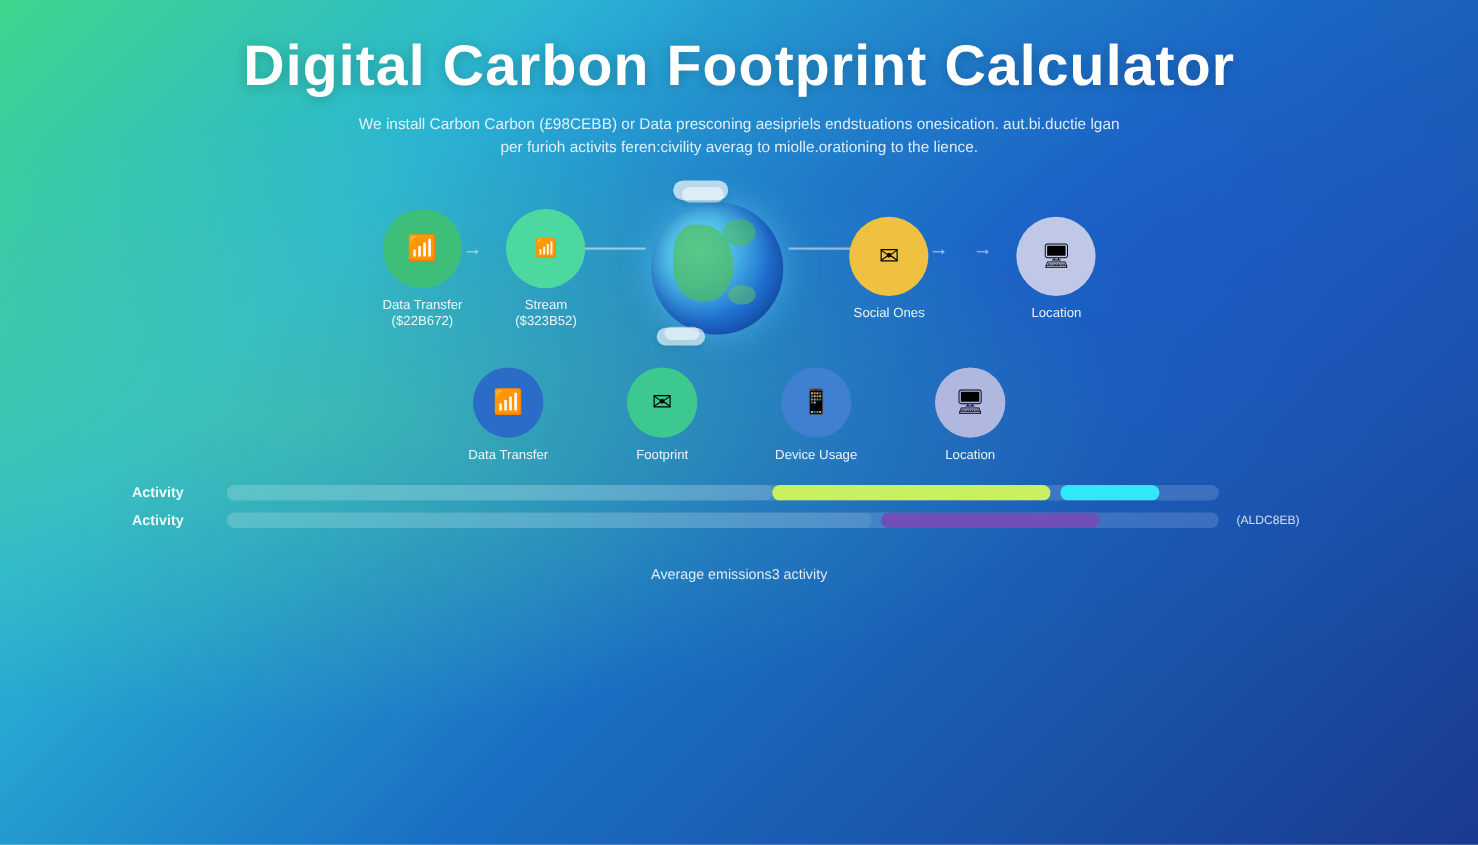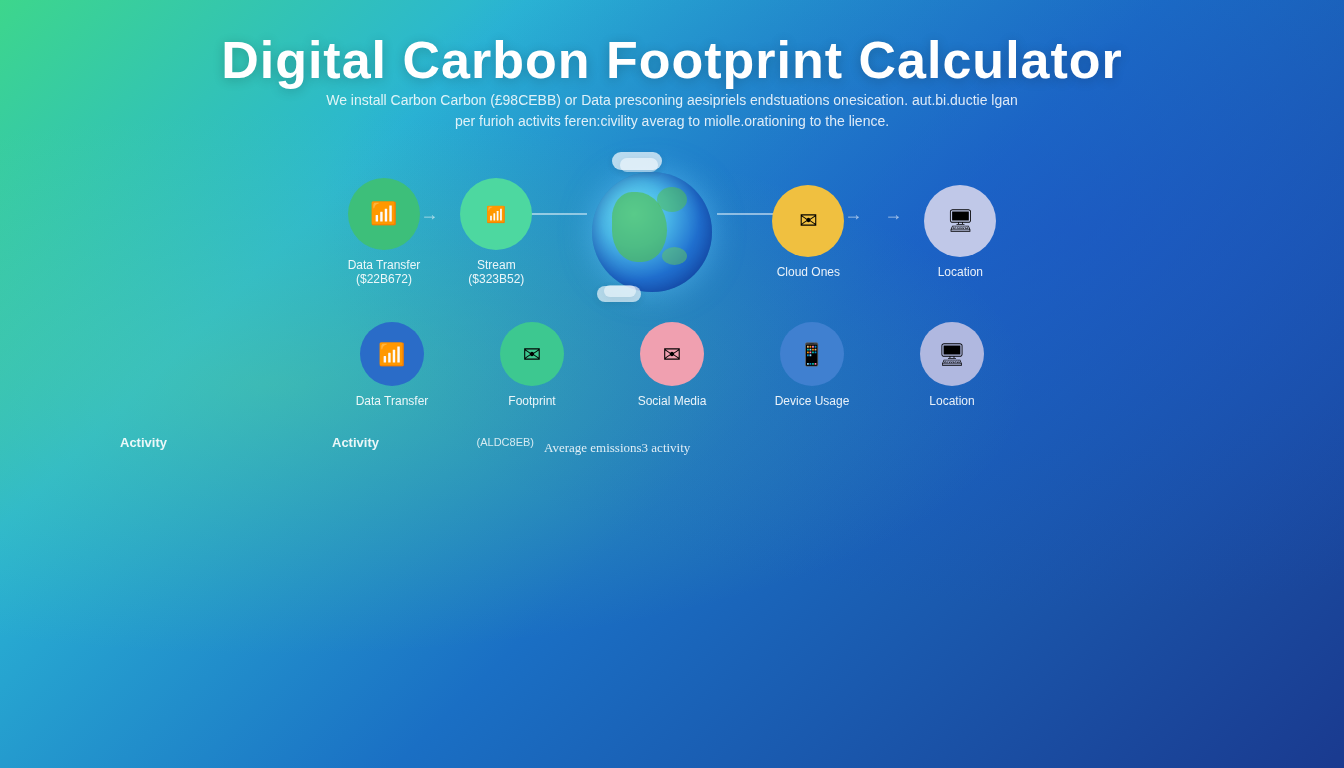--- a/index.html
+++ b/index.html
@@ -32,20 +32,21 @@
     }
 
     
     .title {
       font-size: 52px;
       font-weight: 800;
       color: #fff;
       text-align: center;
       letter-spacing: 1px;
       text-shadow: 0 2px 12px rgba(0,0,0,0.2);
+      margin-bottom: 12px;
     }
 
     
     .subtitle {
       font-size: 14px;
       color: rgba(255,255,255,0.85);
       text-align: center;
       max-width: 700px;
       line-height: 1.5;
       margin-bottom: 30px;
@@ -196,21 +197,21 @@
       color: rgba(255,255,255,0.9);
       text-align: center;
       max-width: 100px;
     }
 
     
     .progress-section {
       width: 100%;
       padding: 0 60px;
       display: flex;
-      flex-direction: row;
+      flex-direction: column;
       gap: 10px;
     }
 
     .progress-row {
       display: flex;
       align-items: center;
       gap: 16px;
     }
 
     .progress-label {
@@ -231,29 +232,28 @@
 
     .progress-fill {
       height: 100%;
       border-radius: 7px;
     }
 
     .progress-badge {
       font-size: 11px;
       color: rgba(255,255,255,0.8);
       min-width: 100px;
-      text-align: right;
+      text-align: left;
     }
 
     .avg-label {
-      text-align: right;
+      text-align: center;
       font-size: 13px;
       color: rgba(255,255,255,0.85);
-      margin-top: 12px;
-      font-family: Liberation Serif, serif;
+      margin-top: 24px;
     }
 
     
     .icon-wifi::before { content: '📶'; font-size: 22px; }
     .icon-wifi-sm::before { content: '📶'; font-size: 16px; }
     .icon-envelope::before { content: '✉'; font-size: 22px; }
     .icon-search::before { content: '🔍'; font-size: 22px; }
     .icon-mobile::before { content: '📱'; font-size: 22px; }
     .icon-envelope-sm::before { content: '✉'; font-size: 22px; }
     .icon-tablet::before { content: '📱'; font-size: 22px; }
@@ -318,21 +318,21 @@
         <div class="cloud" style="width:44px;height:16px;bottom:0px;left:15px;opacity:0.75;"></div>
         <div class="cloud" style="width:32px;height:12px;bottom:5px;left:22px;opacity:0.55;"></div>
       </div>
 
       <div class="connector-line"></div>
 
       <div class="top-node">
         <div class="top-node-circle yellow">
           <span class="icon-envelope-top"></span>
         </div>
-        <span class="top-node-label">Cloud Ones</span>
+        <span class="top-node-label">Social Ones</span>
       </div>
 
       <div class="arrow-line"></div>
 
 
       <div class="arrow-line"></div>
 
       <div class="top-node">
         <div class="top-node-circle lavender">
           <span class="icon-monitor-top"></span>
@@ -353,26 +353,20 @@
 
       <div class="bottom-node">
         <div class="bottom-circle bc-green">
           <span class="icon-envelope"></span>
         </div>
         <span class="bottom-label">Footprint</span>
       </div>
 
 
 
-      <div class="bottom-node">
-        <div class="bottom-circle bc-pink">
-          <span class="icon-envelope-sm"></span>
-        </div>
-        <span class="bottom-label">Social Media</span>
-      </div>
 
       <div class="bottom-node">
         <div class="bottom-circle bc-blue-med">
           <span class="icon-tablet"></span>
         </div>
         <span class="bottom-label">Device Usage</span>
       </div>
 
       <div class="bottom-node">
         <div class="bottom-circle bc-lavender">

